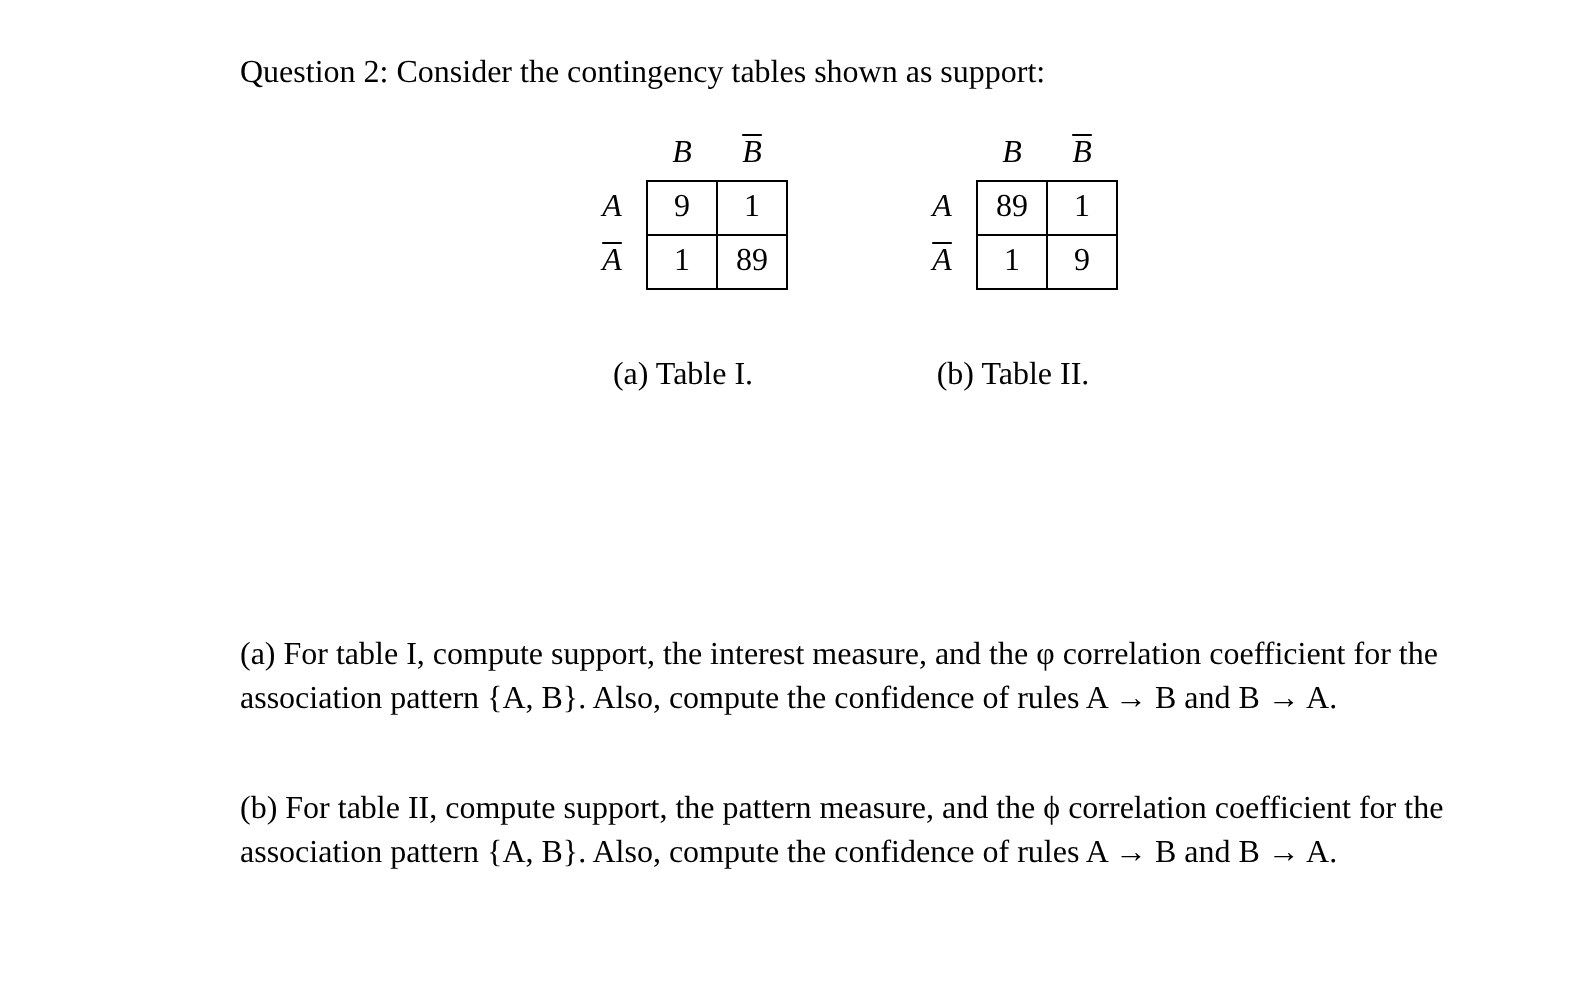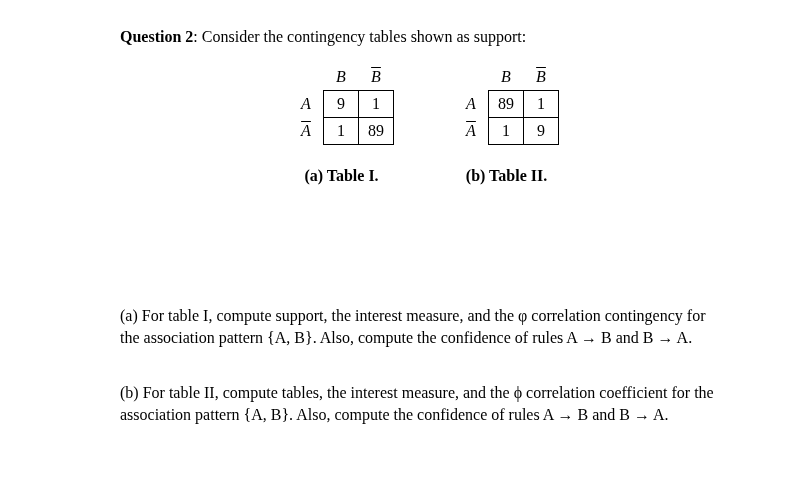--- a/index.html
+++ b/index.html
@@ -12,21 +12,21 @@
     color: #000;
     background: #fff;
   }
   .page {
     padding: 28px 64px 28px 120px;
     box-sizing: border-box;
   }
   .question-line {
     margin-bottom: 18px;
   }
-  .bold { font-weight: bold; }
+  .bold { font-weight: normal; }
   .tables-row {
     display: flex;
     justify-content: center;
     gap: 60px;
     margin-top: 10px;
     margin-bottom: 14px;
   }
   .table-block {
     display: flex;
     flex-direction: column;
@@ -49,23 +49,22 @@
   }
   .ct .rowlabel, .ct .collabel {
     font-style: italic;
     border: none;
   }
   .overline {
     text-decoration: overline;
   }
   .italic { font-style: italic; }
   .caption {
-    margin-top: 22px;
+    margin-top: 34px;
     font-size: 16px;
-    font-weight: bold;
   }
   .parts {
     margin-top: 120px;
   }
   .part {
     margin-bottom: 34px;
     line-height: 1.35;
   }
 </style>
 </head>
@@ -122,20 +121,20 @@
         </tr>
       </tbody>
         </table>
       <div class="caption">(b) Table II.</div>
     </div>
 
   </div>
 
   <div class="parts">
     <div class="part">
-      <span>(a) For table I, compute support, the interest measure, and the φ correlation contingency for the association pattern {A, B}. Also, compute the confidence of rules A → B and B → A.</span>
+      <span>(a) For table I, compute support, the interest measure, and the φ correlation coefficient for the association pattern {A, B}. Also, compute the confidence of rules A → B and B → A.</span>
     </div>
     <div class="part">
-      <span>(b) For table II, compute tables, the interest measure, and the ϕ correlation coefficient for the association pattern {A, B}. Also, compute the confidence of rules A → B and B → A.</span>
+      <span>(b) For table II, compute support, the pattern measure, and the ϕ correlation coefficient for the association pattern {A, B}. Also, compute the confidence of rules A → B and B → A.</span>
     </div>
   </div>
 
 </div>
 
 </body></html>

